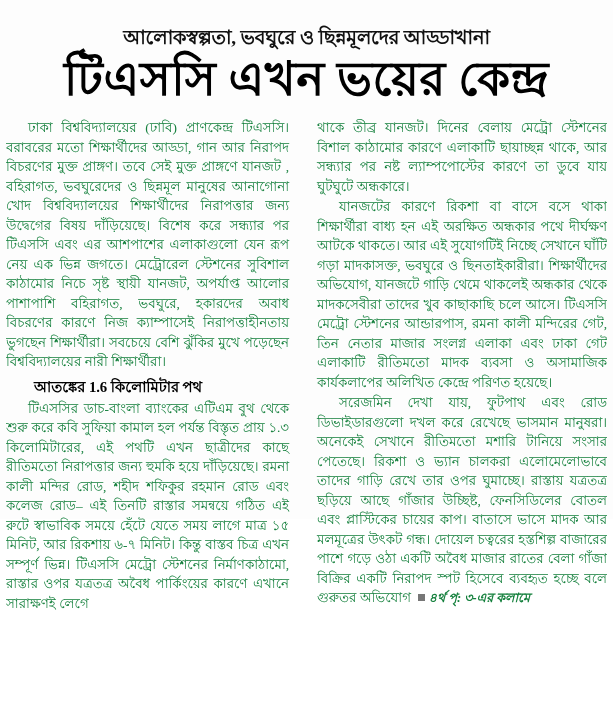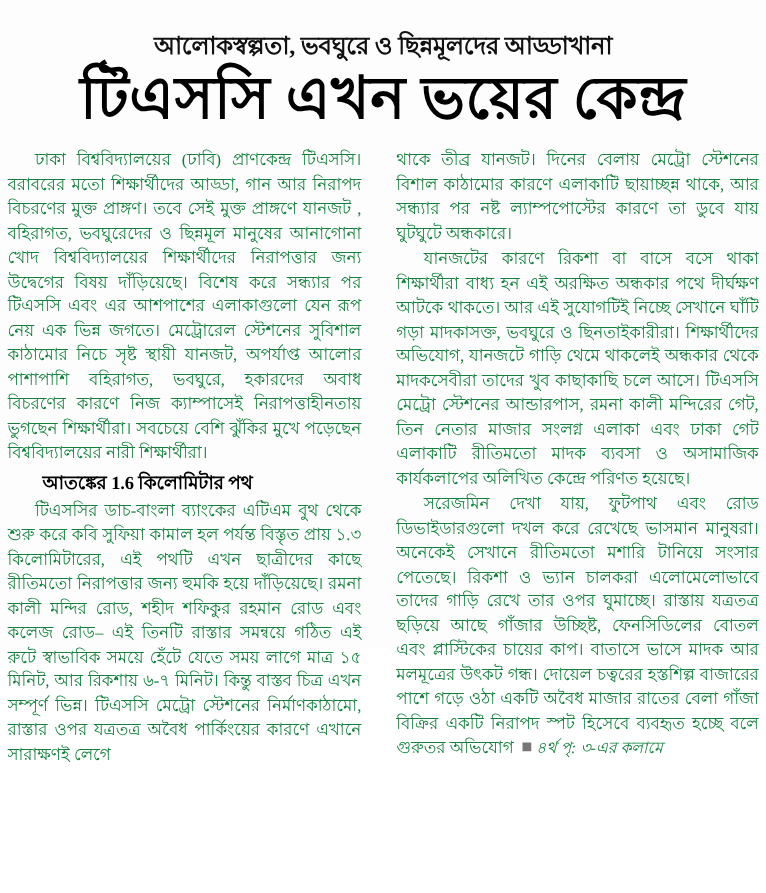--- a/index.html
+++ b/index.html
@@ -120,21 +120,21 @@
     font-size: 14.8px;
     font-weight: 700;
     color: #000;
     margin: 6px 0 2px 0;
     text-indent: 28px;
     line-height: 1.3;
     letter-spacing: -0.1px;
   }
 
   .jump-note {
-    font-weight: 400;
+    font-weight: 700;
     font-style: italic;
     font-size: 12.6px;
     white-space: nowrap;
     margin-top: 36px;
   }
   .jump-square {
     display: inline-block;
     width: 7px;
     height: 7px;
     background: #777;

